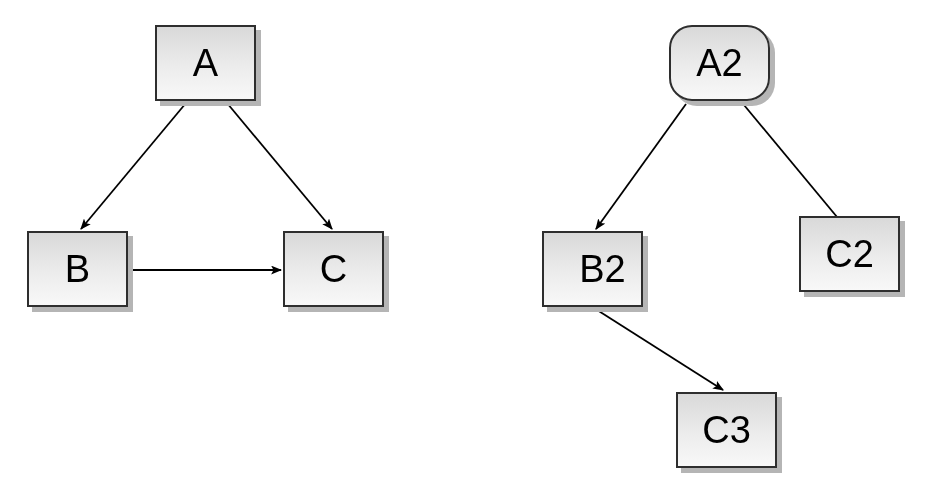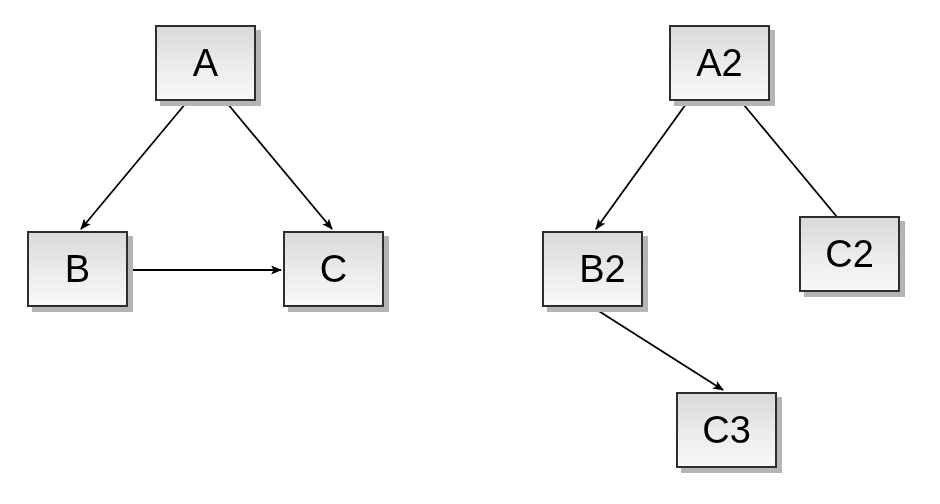--- a/index.html
+++ b/index.html
@@ -38,21 +38,21 @@
   .node span {
     font-size: 38px;
     line-height: 1;
     color: #000000;
     letter-spacing: 0px;
   }
   
   .pos-A  { left: 155px; top: 25px;  }
   .pos-B  { left: 27px;  top: 231px; }
   .pos-C  { left: 283px; top: 231px; }
-  .pos-A2 { left: 669px; top: 25px;  }
+  .pos-A2 { left: 669px; top: 25px; border-radius: 23px;  }
   .pos-B2 { left: 542px; top: 231px; padding-left: 20px; }
   .pos-C2 { left: 799px; top: 216px; }
   .pos-C3 { left: 676px; top: 392px; justify-content: center; }
 </style>
 </head>
 <body>
 
 <div class="stage">
 
   <svg class="edges" viewBox="0 0 940 504" xmlns="http://www.w3.org/2000/svg">

